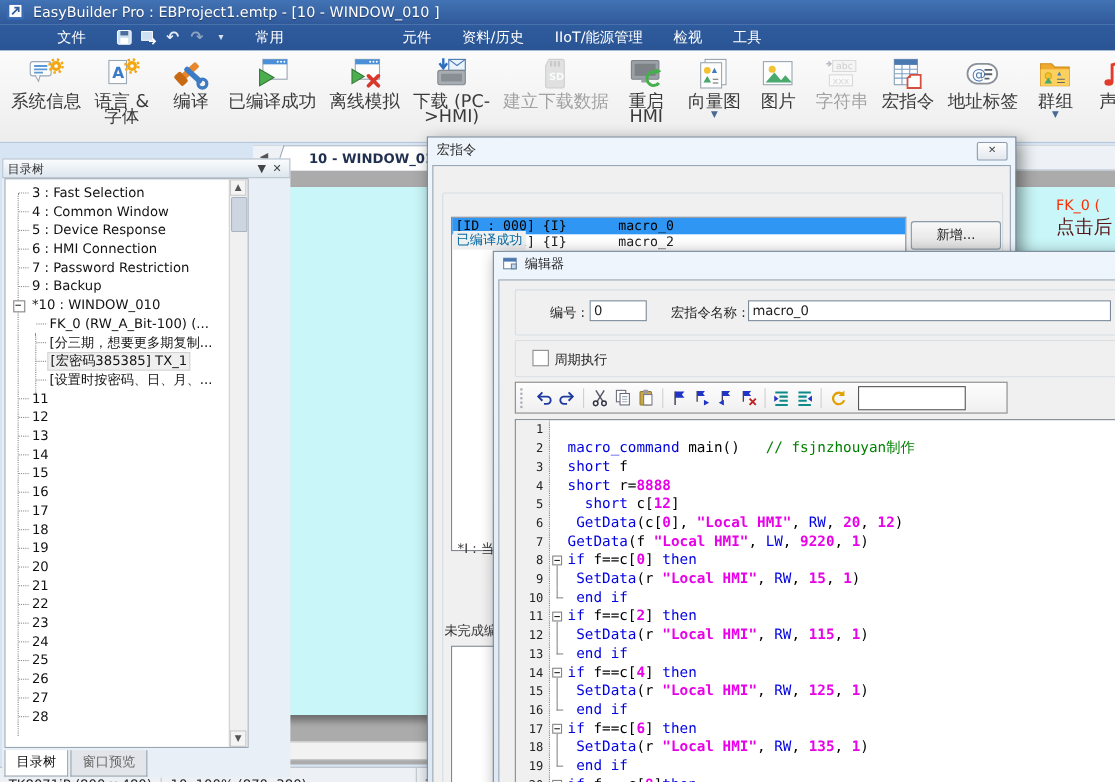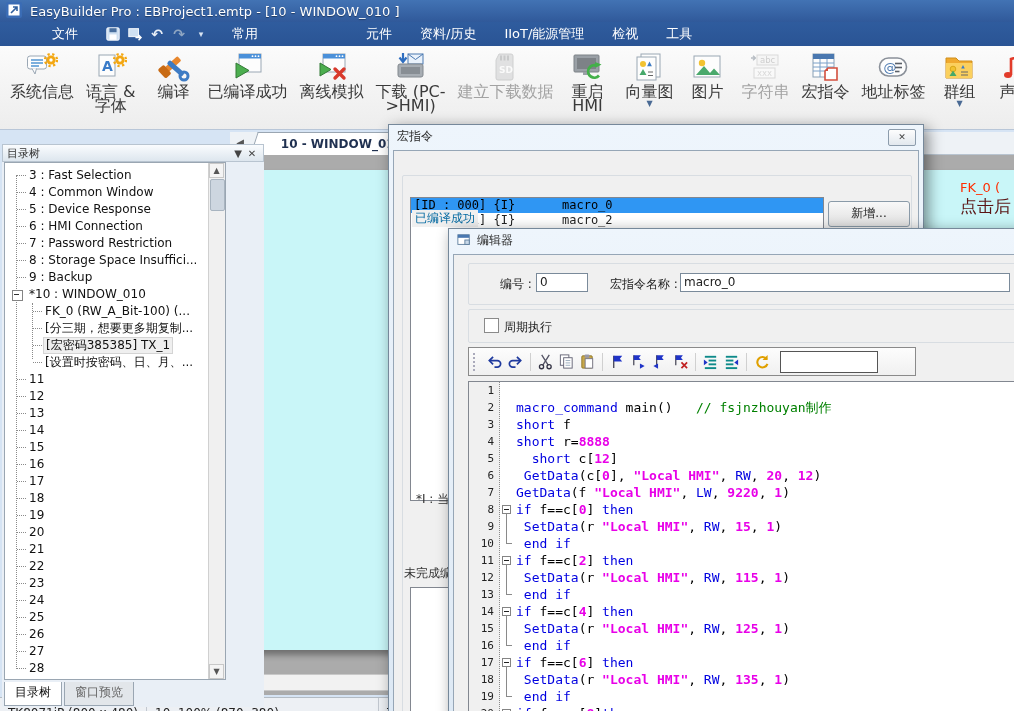--- a/index.html
+++ b/index.html
@@ -410,23 +410,20 @@
           <div class="trow">
             <span class="lbl">5 : Device Response</span>
           </div>
           <div class="trow">
             <span class="lbl">6 : HMI Connection</span>
           </div>
           <div class="trow">
             <span class="lbl">7 : Password Restriction</span>
           </div>
           <div class="trow">
-            <span class="lbl">8 : Storage Space Insuffici...</span>
-          </div>
-          <div class="trow">
             <span class="lbl">9 : Backup</span>
           </div>
           <div class="trow exp">
             <span class="expbox"></span>
             <span class="lbl">*10 : WINDOW_010</span>
           </div>
           <div class="trow child">
             <span class="lbl">FK_0 (RW_A_Bit-100) (...</span>
           </div>
           <div class="trow child">

